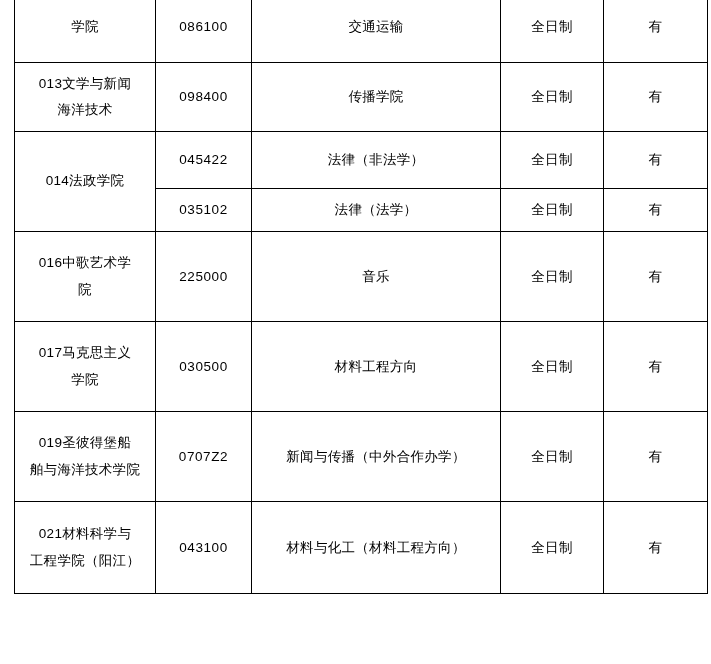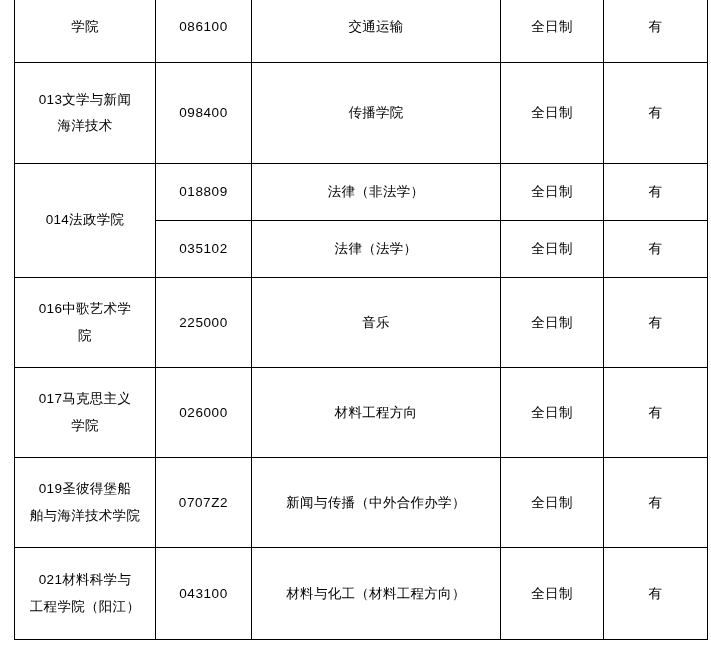--- a/index.html
+++ b/index.html
@@ -80,42 +80,42 @@
       <tr style="height:71px">
         <td class="cell-dept">
           <span class="two-line">学院</span>
         </td>
         <td class="cell-code">086100</td>
         <td class="cell-name">交通运输</td>
         <td class="cell-mode">全日制</td>
         <td class="cell-flag">有</td>
       </tr>
 
-      <tr style="height:101px">
+      <tr style="height:69px">
         <td class="cell-dept">
           <span class="two-line">013文学与新闻</span>
           <span class="two-line">海洋技术</span>
         </td>
         <td class="cell-code">098400</td>
         <td class="cell-name">传播学院</td>
         <td class="cell-mode">全日制</td>
         <td class="cell-flag">有</td>
       </tr>
 
       <tr style="height:57px">
         <td class="cell-dept" rowspan="2">
           <span class="two-line">014法政学院</span>
         </td>
-        <td class="cell-code">018809</td>
+        <td class="cell-code">045422</td>
         <td class="cell-name">法律（非法学）</td>
         <td class="cell-mode">全日制</td>
         <td class="cell-flag">有</td>
       </tr>
 
-      <tr style="height:57px">
+      <tr style="height:43px">
         <td class="cell-code">035102</td>
         <td class="cell-name">法律（法学）</td>
         <td class="cell-mode">全日制</td>
         <td class="cell-flag">有</td>
       </tr>
 
       <tr style="height:90px">
         <td class="cell-dept">
           <span class="two-line">016中歌艺术学</span>
           <span class="two-line">院</span>
@@ -124,21 +124,21 @@
         <td class="cell-name">音乐</td>
         <td class="cell-mode">全日制</td>
         <td class="cell-flag">有</td>
       </tr>
 
       <tr style="height:90px">
         <td class="cell-dept">
           <span class="two-line">017马克思主义</span>
           <span class="two-line">学院</span>
         </td>
-        <td class="cell-code">026000</td>
+        <td class="cell-code">030500</td>
         <td class="cell-name">材料工程方向</td>
         <td class="cell-mode">全日制</td>
         <td class="cell-flag">有</td>
       </tr>
 
       <tr style="height:90px">
         <td class="cell-dept">
           <span class="two-line">019圣彼得堡船</span>
           <span class="two-line">舶与海洋技术学院</span>
         </td>

